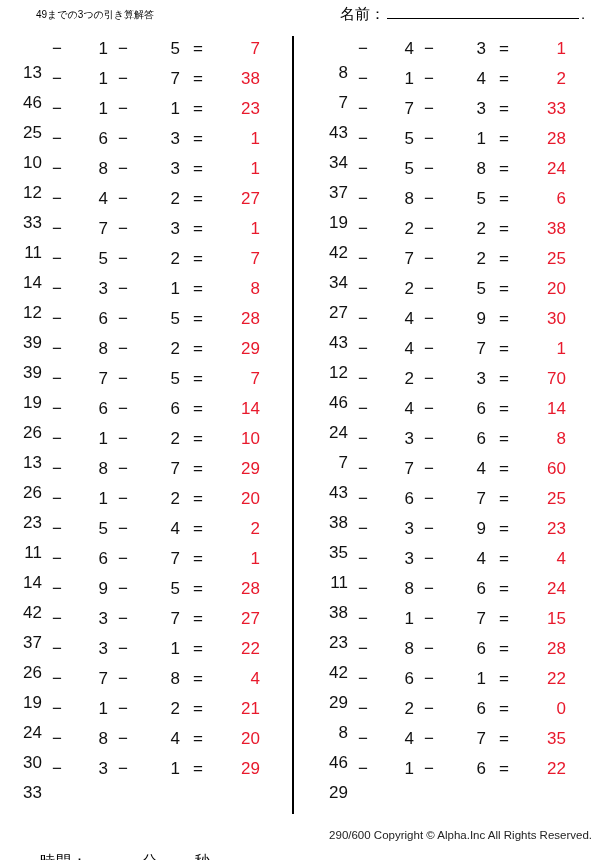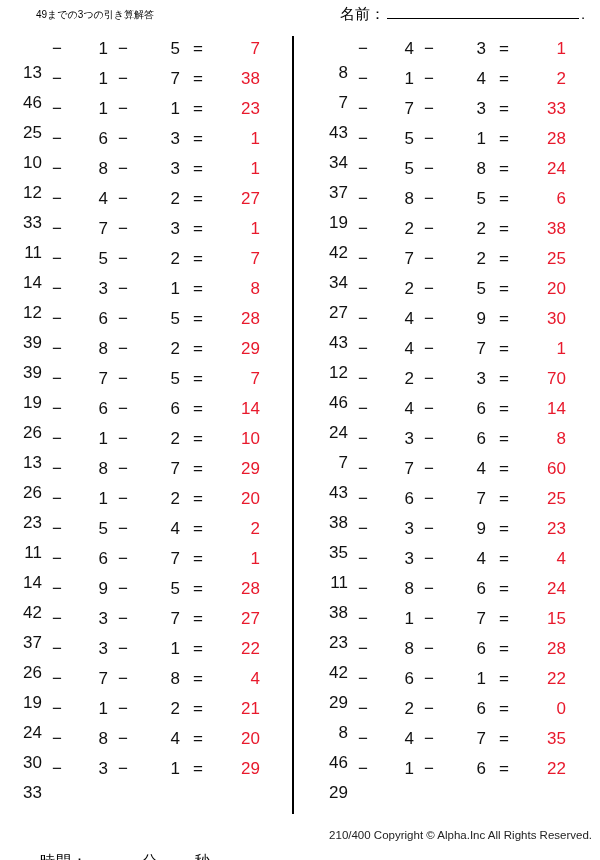--- a/index.html
+++ b/index.html
@@ -614,16 +614,16 @@
   </div>
 
   <div class="footer">
     <div class="time-row">
       <span>時間：</span>
       <span class="gap"></span>
       <span>分</span>
       <span class="gap2"></span>
       <span>秒</span>
     </div>
-    <div class="copyright">210/400 Copyright © Alpha.Inc All Rights Reserved.</div>
+    <div class="copyright">290/600 Copyright © Alpha.Inc All Rights Reserved.</div>
   </div>
 
 </div>
 
 </body></html>

